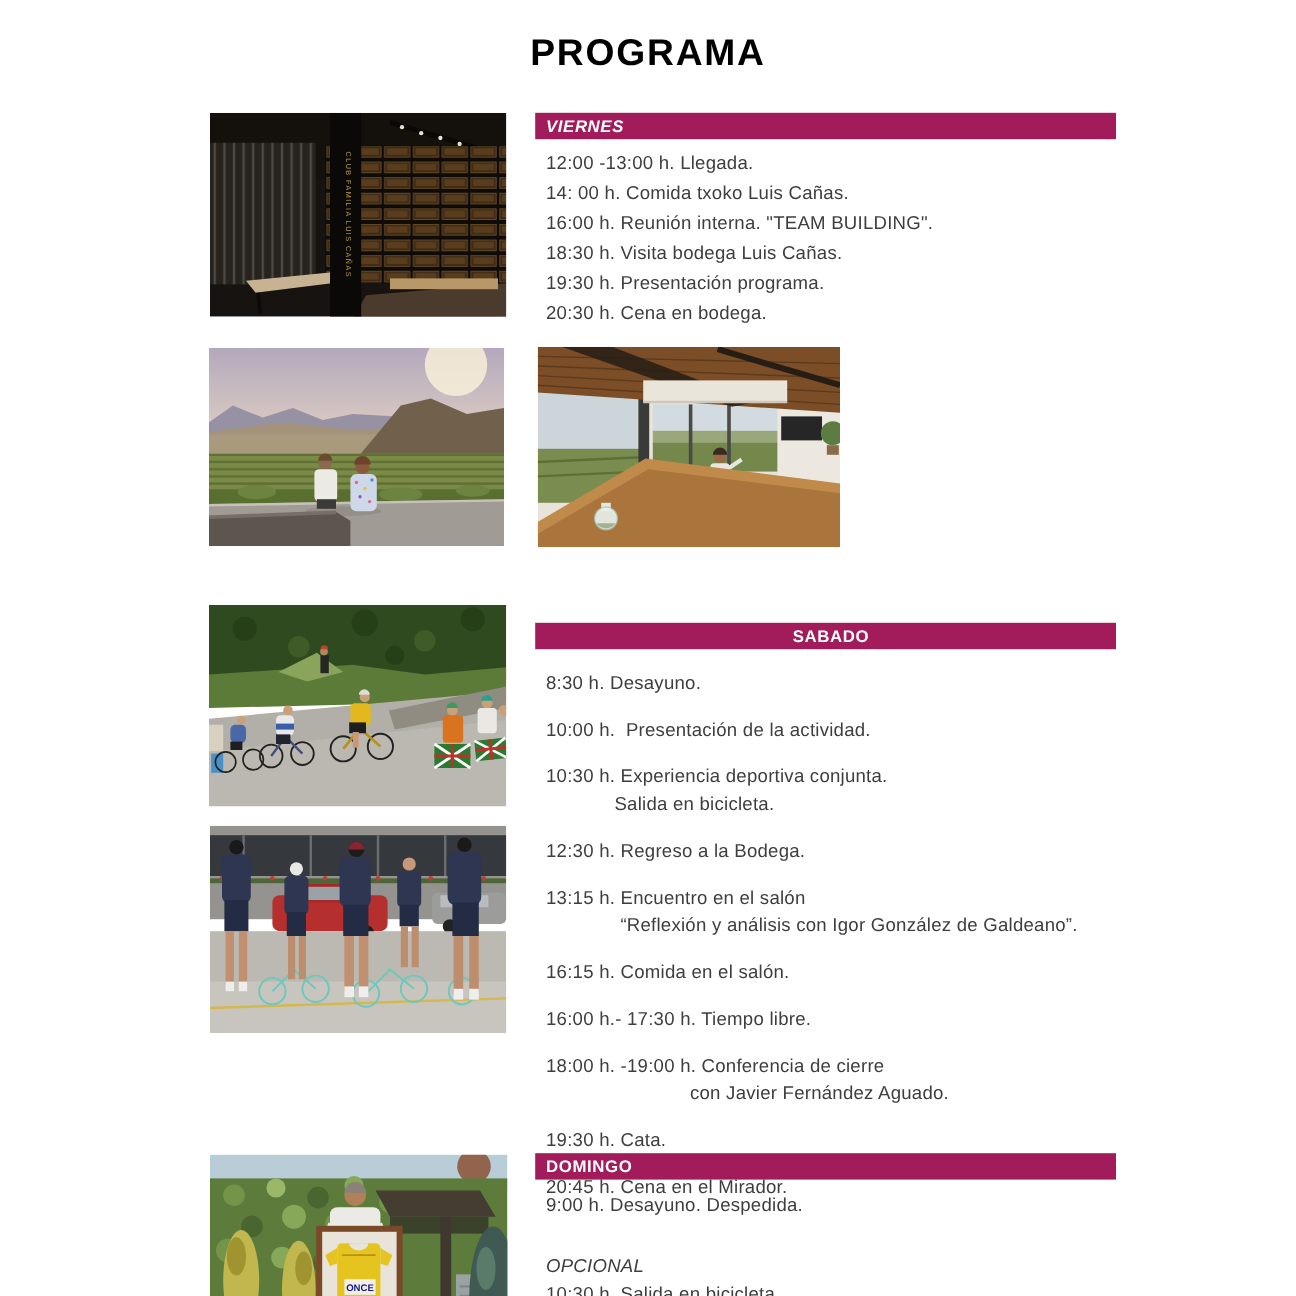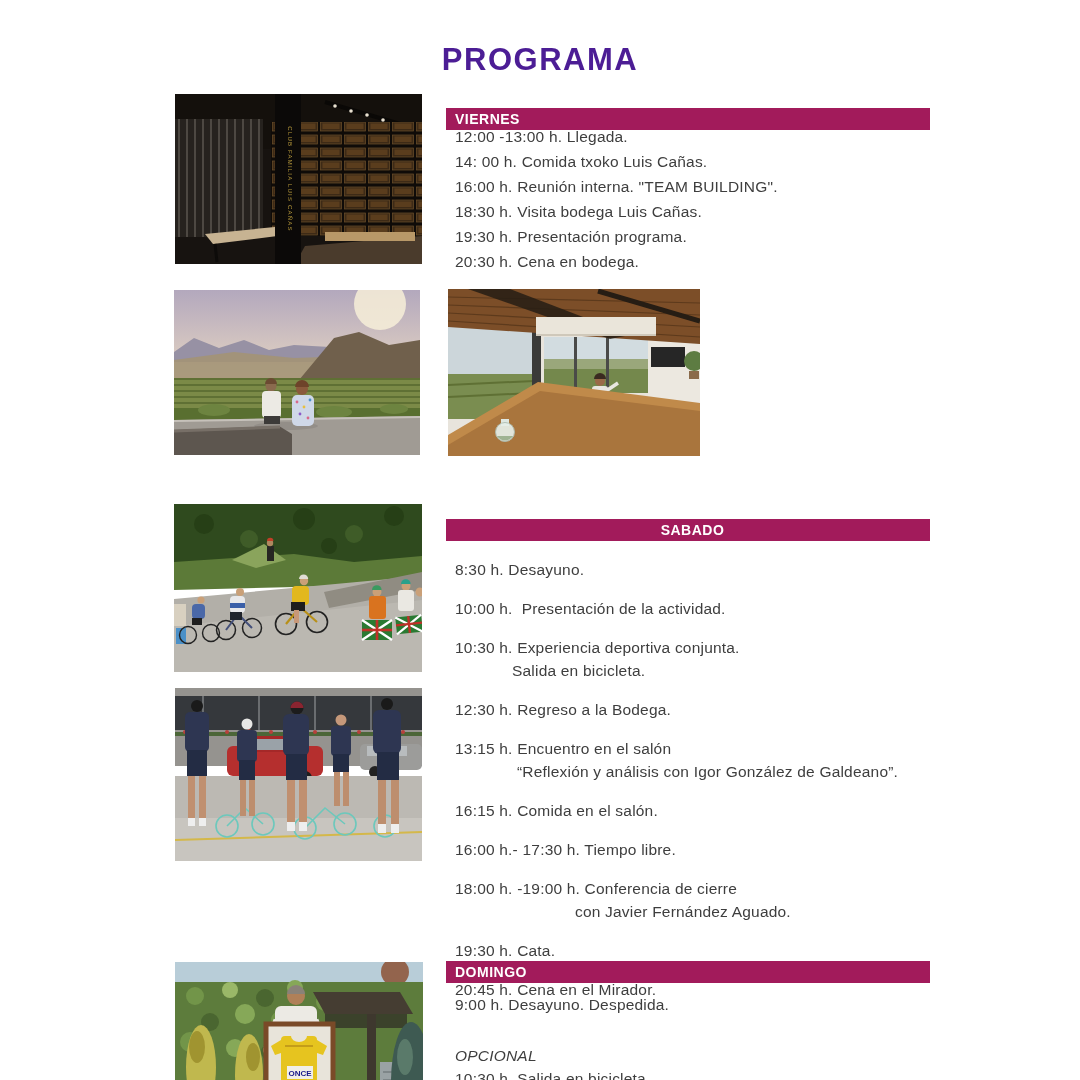--- a/index.html
+++ b/index.html
@@ -1,37 +1,37 @@
 <!DOCTYPE html>
 <html><head>
 <meta charset="utf-8">
 <style>
   html,body{margin:0;padding:0;background:#ffffff;}
   .page{position:relative;width:1080px;height:1080px;background:#ffffff;overflow:hidden;
         font-family:"Liberation Sans",sans-serif;color:#3e3e3e;}
-  .title{position:absolute;top:26px;left:0;right:0;margin:16px;text-align:center;
-         font-size:31px;font-weight:700;letter-spacing:1.5px;color:#4c1d95;}
+  .title{position:absolute;top:26px;left:0;right:0;margin:0;text-align:center;
+         font-size:31px;font-weight:700;letter-spacing:1.5px;color:#000000;}
   .bar{position:absolute;left:446px;width:484px;height:22px;background:#a21b5b;
        color:#ffffff;font-weight:700;font-size:14px;line-height:22px;
        padding-left:9px;box-sizing:border-box;letter-spacing:.5px;}
   .list{position:absolute;left:455px;width:480px;font-size:15.5px;letter-spacing:.2px;}
   .line{white-space:pre-wrap;}
   .v-line{line-height:25px;}
   .sd-list .item{margin-bottom:10px;margin-top:16px;}
   .sd-list .line, .d-list .line{line-height:23px;}
   .italic{font-style:italic;}
   .photo{position:absolute;overflow:hidden;}
   .photo svg{display:block;width:100%;height:100%;}
   #photo-cellar{left:175px;top:94px;width:247px;height:170px;}
   #photo-terrace{left:174px;top:290px;width:246px;height:165px;}
   #photo-tasting{left:448px;top:289px;width:252px;height:167px;}
   #photo-race{left:174px;top:504px;width:248px;height:168px;}
   #photo-group{left:175px;top:688px;width:247px;height:173px;}
   #photo-jersey{left:175px;top:962px;width:248px;height:190px;}
-  #bar-viernes{top:108px;}
+  #bar-viernes{top:94px;font-style:italic;}
   #bar-sabado{top:519px;text-align:center;}
   #bar-domingo{top:961px;}
   #list-viernes{top:124px;}
   #list-sabado{top:542px;}
   #list-domingo{top:993px;}
 </style>
 </head>
 <body>
 
 <div class="page">

